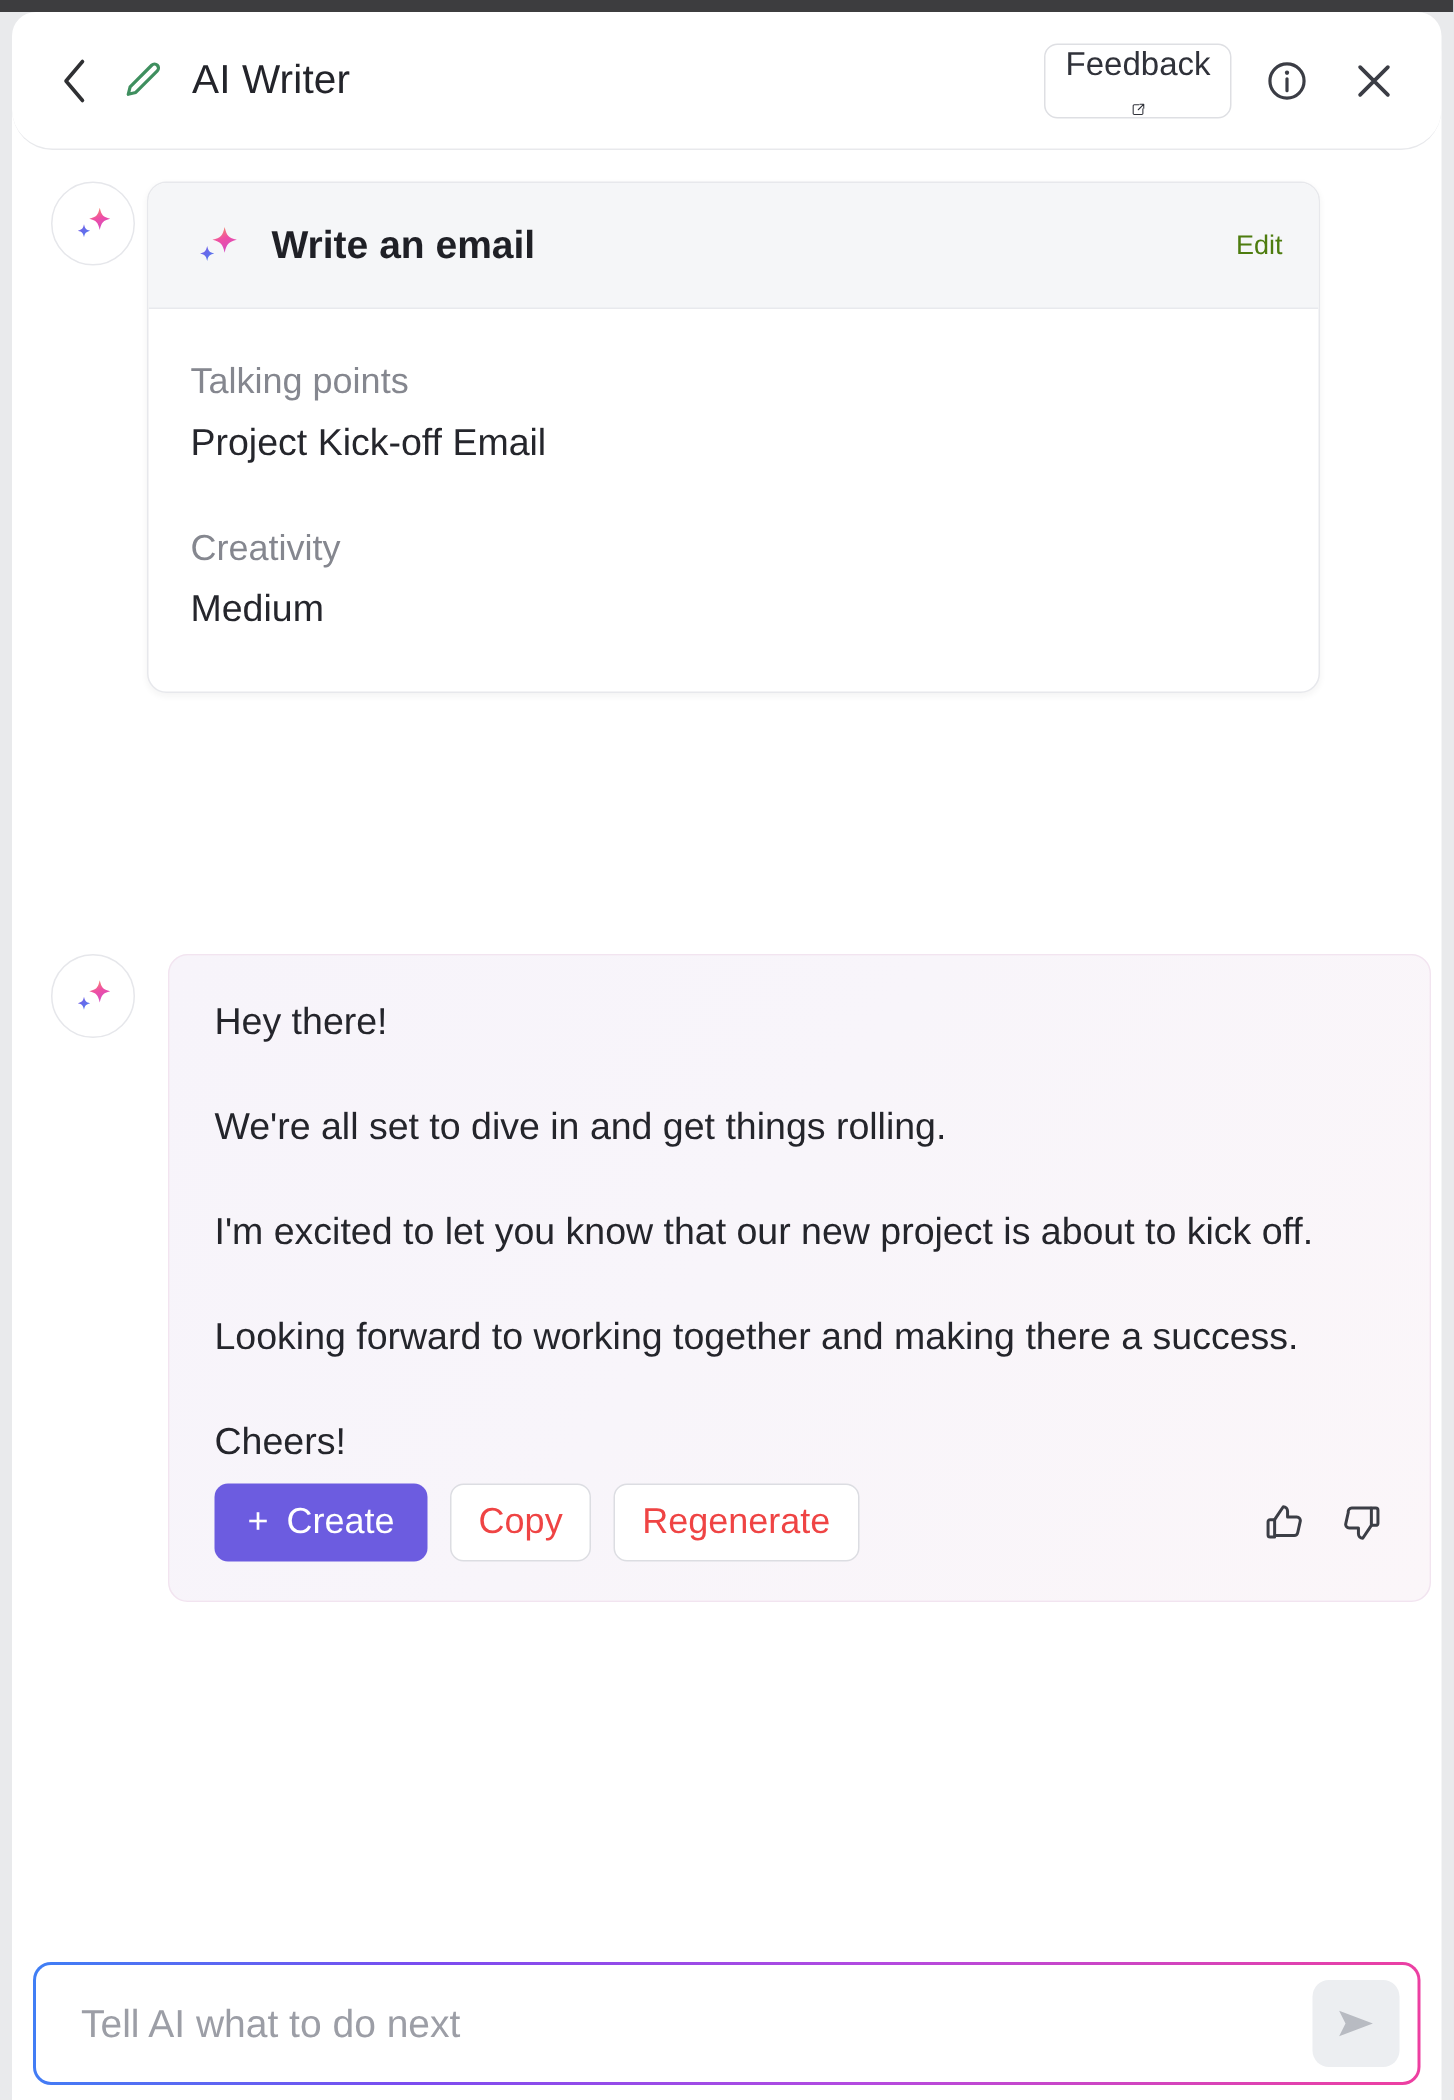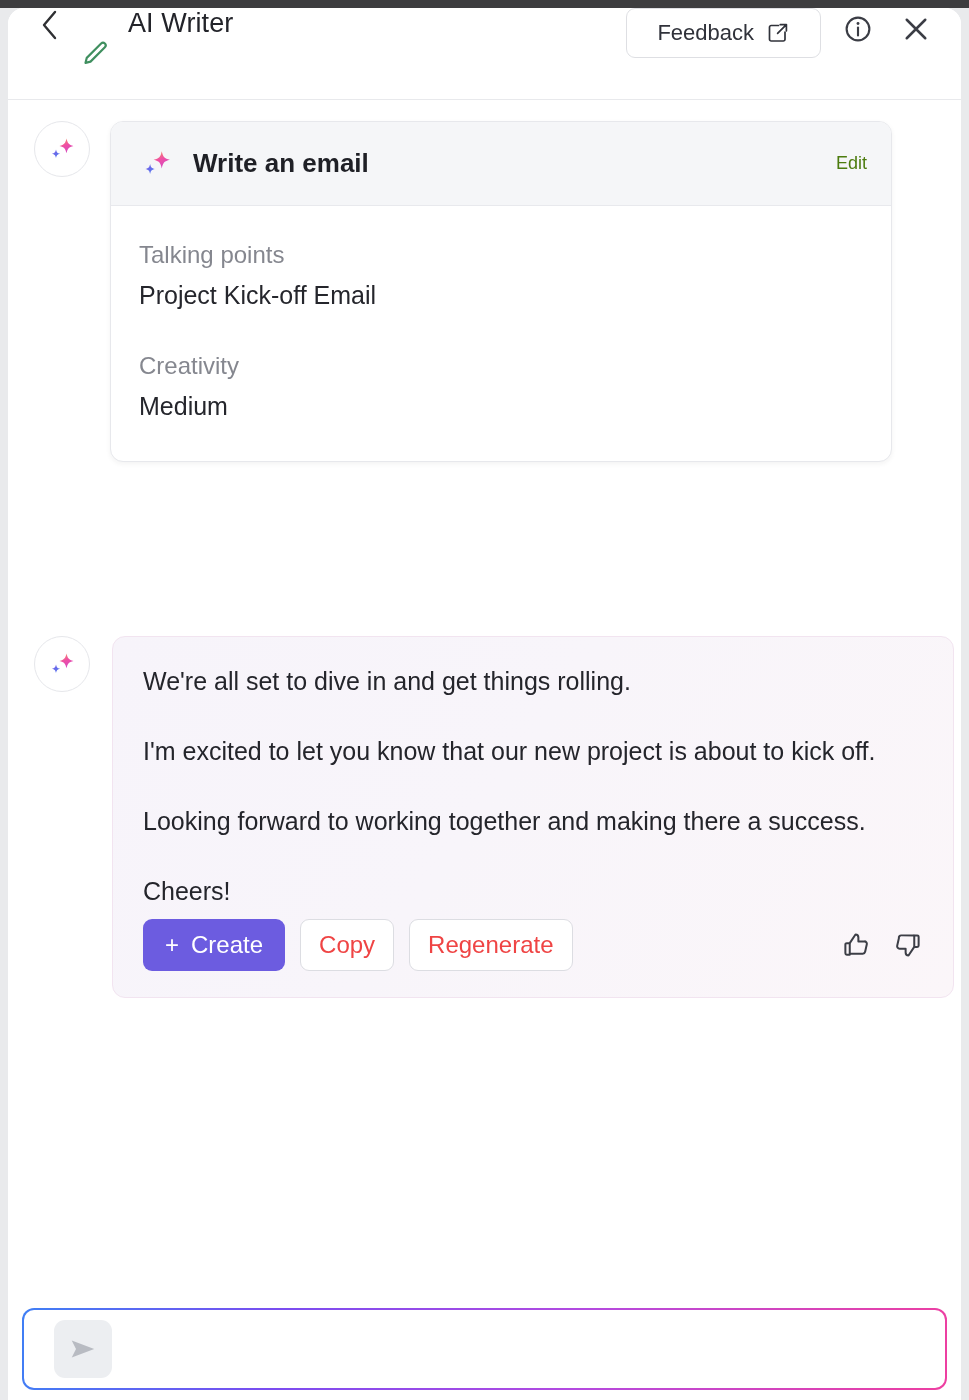--- a/index.html
+++ b/index.html
@@ -19,61 +19,63 @@
     position: absolute; top: 8px; left: 8px;
     width: 953px; height: 1392px;
     background: #ffffff;
     border-top-left-radius: 16px; border-top-right-radius: 16px;
     overflow: hidden;
   }
 
   
   .header {
     position: absolute; top: 0; left: 0; right: 0; height: 92px;
-    display: flex; 
+    display: flex; align-items: center;
     padding: 0 24px 0 26px;
     border-bottom: 1px solid #e8e9ec;
     background: #fff;
+    border-radius: 27px;
   }
   .back-btn {
     width: 30px; height: 34px; display: flex; align-items: center; justify-content: center;
     cursor: pointer; color: #2f3033; flex: none;
   }
   .pencil-wrap { margin-left: 16px; display: flex; align-items: center; flex: none; }
   .title {
     margin-left: 18px; font-size: 27px; color: #23242a; letter-spacing: .1px;
     white-space: nowrap; flex: none;
   }
   .header-spacer { flex: 1 1 auto; }
   .feedback-btn {
     display: flex; align-items: center; gap: 12px;
-    height: 50px; padding: 0 30px;
+    height: 50px; padding: 0 13px;
     border: 1px solid #dedfe3; border-radius: 9px;
     background: #fff; color: #30323a; font-size: 22px; cursor: pointer;
     white-space: nowrap;
+    flex-direction: column;
   }
   .icon-btn {
     width: 42px; height: 42px; margin-left: 16px;
     display: flex; align-items: center; justify-content: center;
     cursor: pointer; color: #3b3d45; flex: none;
   }
 
   
   .row { position: absolute; display: flex; align-items: flex-start; }
   .avatar {
     width: 56px; height: 56px; border-radius: 50%;
     border: 1px solid #e6e7eb; background: #fff;
     display: flex; align-items: center; justify-content: center;
     flex: none;
   }
 
   
   .row-prompt { top: 113px; left: 26px; }
   .prompt-card {
-    margin-left: 20px; width: 782px;
+    margin-left: 8px; width: 782px;
     border: 1px solid #e7e8ec; border-radius: 13px;
     background: #fff; overflow: hidden;
     box-shadow: 0 2px 5px rgba(30,32,45,.055);
   }
   .prompt-head {
     display: flex; align-items: center;
     height: 84px; padding: 0 24px 0 28px;
     background: #f5f6f8; border-bottom: 1px solid #e8e9ed;
   }
   .prompt-head-title { margin-left: 18px; font-size: 26px; color: #1f2026; font-weight: bold; }
@@ -224,20 +226,21 @@
 
     <div class="row row-answer">
       <div class="avatar">
         <svg width="34" height="34" viewBox="0 0 34 34">
           <path d="M21.5 6.5c1.2 5.1 2.2 6.1 7 7.4-4.8 1.3-5.8 2.3-7 7.4-1.2-5.1-2.2-6.1-7-7.4 4.8-1.3 5.8-2.3 7-7.4z" fill="url(#gA)"></path>
           <path d="M11 17.5c.7 3 1.3 3.6 4.1 4.3-2.8.8-3.4 1.4-4.1 4.3-.7-3-1.3-3.6-4.1-4.3 2.8-.8 3.4-1.4 4.1-4.3z" fill="url(#gB)"></path>
         </svg>
       </div>
 
       <div class="bubble">
+        <p>Hey there!</p>
         <p>We're all set to dive in and get things rolling.</p>
         <p>I'm excited to let you know that our new project is about to kick off.</p>
         <p>Looking forward to working together and making there a success.</p>
         <p style="margin-bottom:12px">Cheers!</p>
 
         <div class="actions">
           <button class="btn-primary">
             <span>+</span>
             <span>Create</span>
           </button>
@@ -258,20 +261,21 @@
               </svg>
             </span>
           </div>
         </div>
       </div>
     </div>
 
     <div class="composer-wrap">
       <div class="composer">
         <div class="composer-inner">
+          <input class="composer-input" type="text" placeholder="Tell AI what to do next" style="">
           <button class="send-btn">
             <svg width="30" height="30" viewBox="0 0 24 24">
               <path d="M3 5.2 21 12 3 18.8l3.4-6.8L3 5.2z" fill="#b8bbc2"></path>
             </svg>
           </button>
         </div>
       </div>
     </div>
 
   </div>

